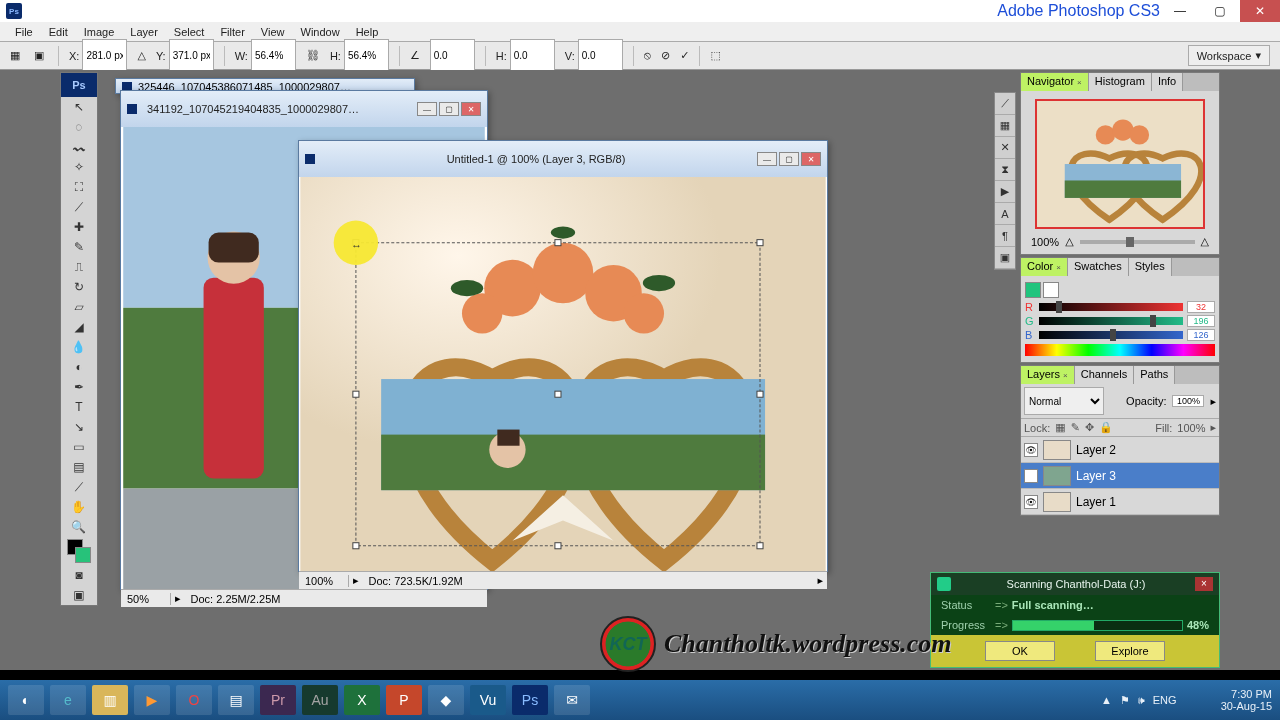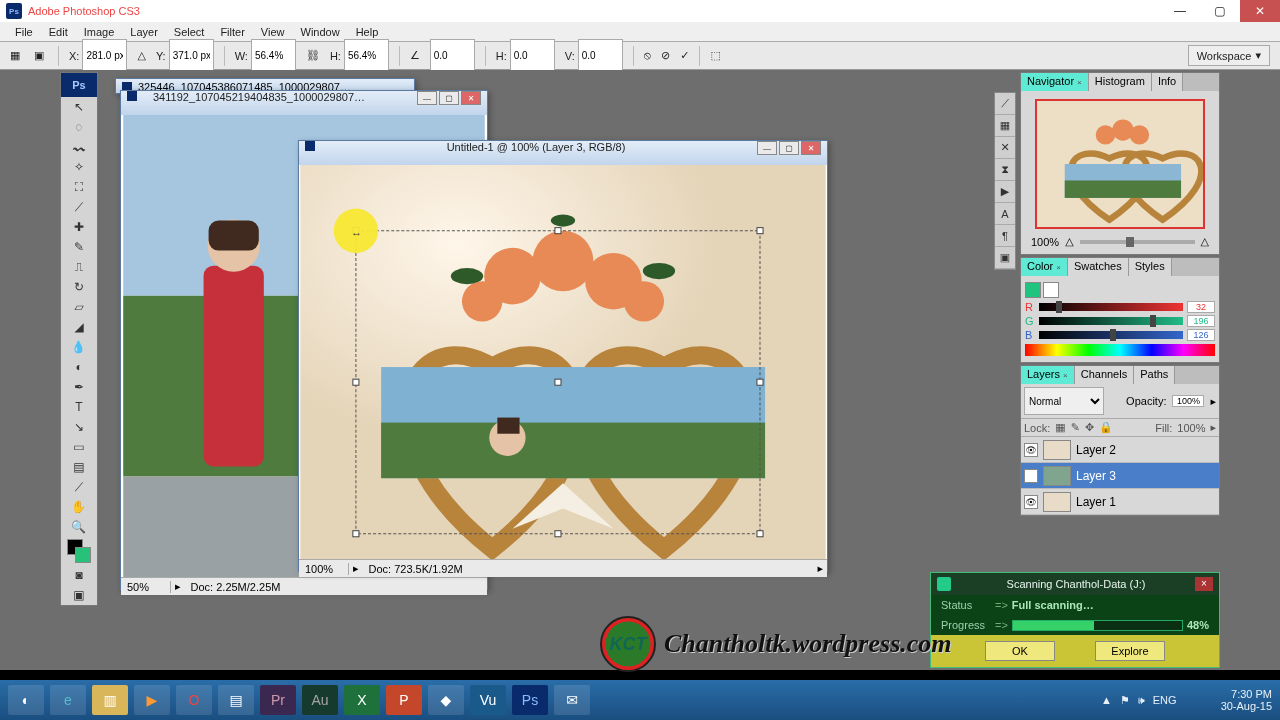--- a/index.html
+++ b/index.html
@@ -1,21 +1,21 @@
 <!DOCTYPE html>
 <html><head>
 <meta charset="utf-8">
 <style>
 * { margin: 0; padding: 0; box-sizing: border-box; font-family: "Segoe UI", Tahoma, sans-serif; font-size: 11px; user-select: none; }
 body { width: 1280px; height: 720px; background: #000; overflow: hidden; position: relative; }
 
 
 .titlebar { height: 22px; background: #fff; display: flex; align-items: center; color: #222; }
 .ps-icon { width: 16px; height: 16px; background: #0a2b6b; color: #8bb8ff; font-size: 8px; font-weight: bold; display: flex; align-items: center; justify-content: center; margin: 0 6px; border-radius: 2px; }
-.titlebar .title { flex: 1; text-align: left; font-size: 11px; color: #ef4444; }
+.titlebar .title { flex: 1; text-align: right; font-size: 16px; color: #1d4ed8; }
 .win-controls { display: flex; }
 .win-btn { width: 40px; height: 22px; display: flex; align-items: center; justify-content: center; font-size: 12px; }
 .win-close { background: #c75050; color: #fff; }
 
 
 .menubar { height: 20px; background: #efefef; display: flex; align-items: center; padding: 0 8px; gap: 2px; border-bottom: 1px solid #aaa; }
 .menubar span { padding: 2px 7px; color: #222; }
 
 
 .optbar { height: 28px; background: #e9e9e9; border-bottom: 1px solid #999; display: flex; align-items: center; padding: 0 10px; gap: 10px; color: #222; font-size: 10px; }
@@ -31,36 +31,36 @@
 
 .toolstrip { position: absolute; top: 72px; left: 60px; width: 38px; background: #d4d4d4; border: 1px solid #777; }
 .toolstrip .logo { height: 24px; background: #0a2b6b; color: #a7c9ff; font-weight: bold; font-size: 11px; display: flex; align-items: center; justify-content: center; }
 .toolstrip .tool { height: 20px; display: flex; align-items: center; justify-content: center; color: #333; font-size: 12px; }
 .toolstrip .swatch { height: 28px; position: relative; }
 .toolstrip .sw1 { position: absolute; width: 16px; height: 16px; top: 2px; left: 6px; background: #000; border: 1px solid #888; }
 .toolstrip .sw2 { position: absolute; width: 16px; height: 16px; top: 10px; left: 14px; background: #27c27a; border: 1px solid #888; }
 
 
 .docwin { position: absolute; background: #f0f0f0; border: 1px solid #5a7aa0; box-shadow: 2px 2px 6px rgba(0,0,0,.3); }
-.docwin .dbar { height: 24px; background: linear-gradient(#e3edf8,#c2d5ec); display: flex; align-items: flex-start; padding: 0 6px; gap: 16px; font-size: 10px; color: #222; }
+.docwin .dbar { height: 36px; background: linear-gradient(#e3edf8,#c2d5ec); display: flex; align-items: center; padding: 0 6px; gap: 10px; font-size: 10px; color: #222; }
 .docwin .dbar .t { flex: 1; overflow: hidden; white-space: nowrap; text-overflow: ellipsis; }
 .docwin .dctl { display: flex; gap: 2px; }
 .docwin .dctl div { width: 20px; height: 14px; border: 1px solid #888; background: #eaeaea; display: flex; align-items: center; justify-content: center; font-size: 8px; }
 .docwin .dctl .cls { background: #d66; color: #fff; }
 .docwin .canvas { background: #fff; }
 .docwin .status { height: 18px; background: #eaeaea; border-top: 1px solid #aaa; display: flex; align-items: center; font-size: 10px; }
 .docwin .status .z { width: 50px; padding: 0 6px; border-right: 1px solid #aaa; }
 .docwin .status .d { padding: 0 6px; }
 
 
 .right-panels { position: absolute; top: 72px; right: 60px; width: 200px; }
 .panel { background: #d8d8d8; border: 1px solid #7a7a7a; margin-bottom: 2px; }
 .panel .tabs { height: 18px; background: #bdbdbd; display: flex; font-size: 10px; }
 .panel .tabs .tab { padding: 2px 6px; border-right: 1px solid #999; background: #d8d8d8; }
-.panel .tabs .tab.active { background: #5eead4; }
+.panel .tabs .tab.active { background: #bef264; }
 .panel .tabs .tab .x { margin-left: 3px; color: #555; font-size: 8px; }
 .panel .body { padding: 4px; }
 
 .nav-thumb { width: 170px; height: 130px; margin: 4px auto; border: 2px solid #d33; background: #e8dcc8; position: relative; display:flex; align-items:center; justify-content:center; }
 .nav-thumb svg { width:100%; height:100%; }
 .zoom-row { display: flex; align-items: center; gap: 6px; padding: 2px 6px; font-size: 10px; }
 .zoom-row .slider { flex: 1; height: 4px; background: #aaa; position: relative; }
 .zoom-row .slider .knob { position: absolute; left: 40%; top: -3px; width: 8px; height: 10px; background: #666; }
 
 .color-row { display: flex; align-items: center; gap: 4px; padding: 1px 0; font-size: 10px; }

